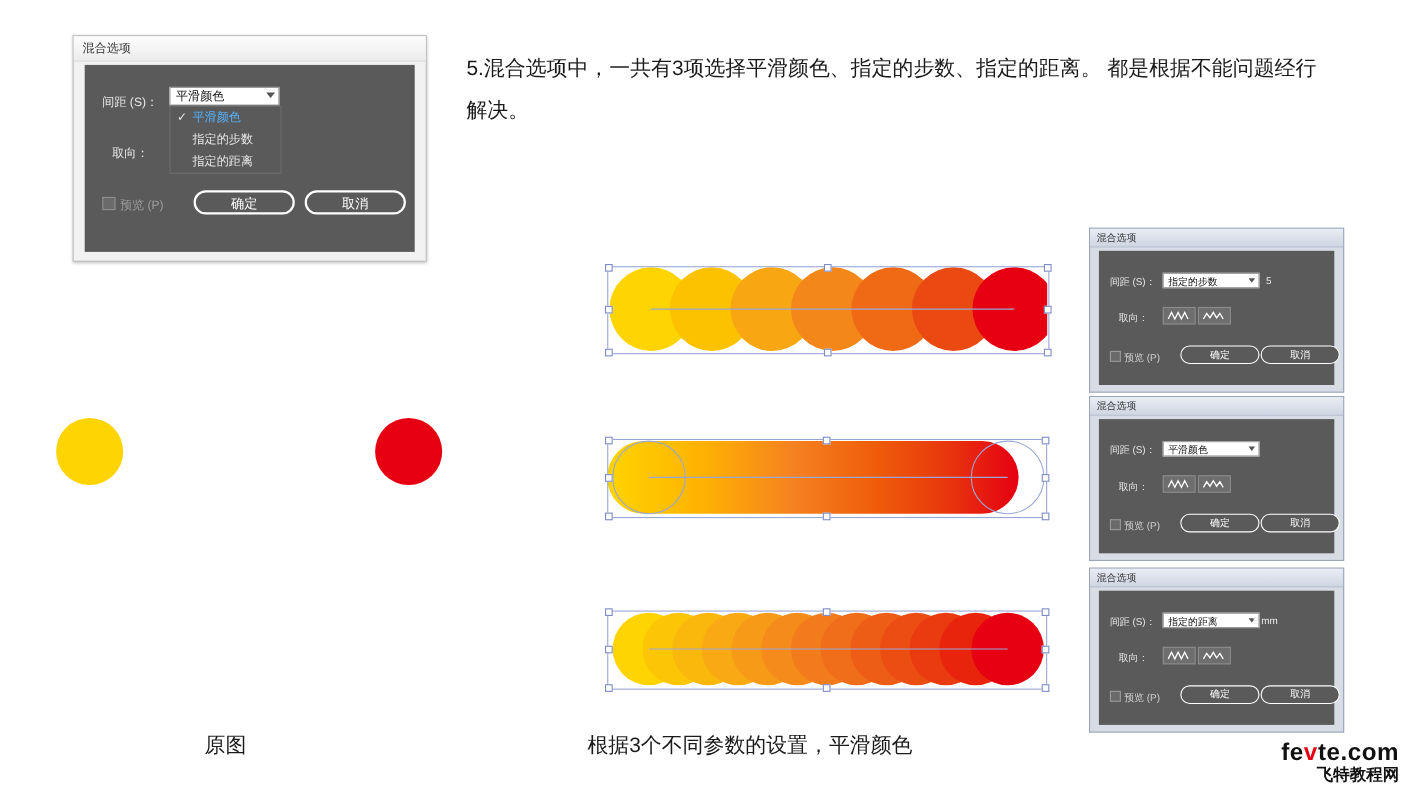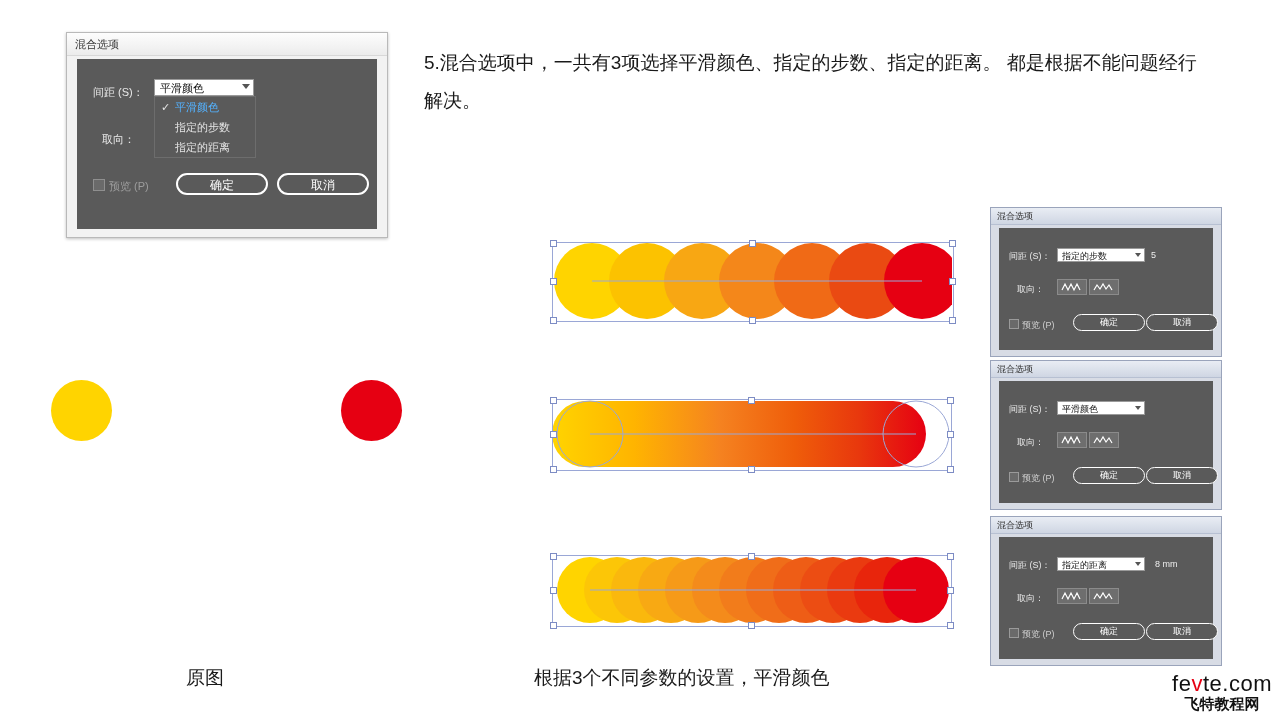--- a/index.html
+++ b/index.html
@@ -73,23 +73,23 @@
     display:flex;align-items:center;justify-content:center;}
   .orient-ico svg{display:block;}
 
   
   .cap{position:absolute;font-size:19px;color:#1a1a1a;}
   .cap-orig{left:186px;top:665px;}
   .cap-var{left:534px;top:665px;}
 
   
   .wm{position:absolute;right:8px;bottom:6px;text-align:right;}
-  .wm .l1{font-size:22px;font-weight:normal;color:#111;letter-spacing:.5px;}
+  .wm .l1{font-size:22px;font-weight:bold;color:#111;letter-spacing:.5px;}
   .wm .l1 .red{color:#e60012;}
-  .wm .l2{font-size:15px;font-weight:bold;color:#111;margin-top:-2px;text-align:center;}
+  .wm .l2{font-size:15px;font-weight:bold;color:#111;margin-top:-2px;}
 </style>
 </head>
 <body>
 
 <div class="dlg-main">
   <div class="titlebar">混合选项</div>
   <div class="body">
     <div class="row lbl-spacing">间距 (S)：</div>
     <div class="combo">
       <span>平滑颜色</span>
@@ -238,21 +238,21 @@
 </div>
 
 <div class="sdlg" style="left:990px;top:516px;height:148px;">
   <div class="stitle">混合选项</div>
   <div class="sbody">
     <div class="slbl" style="left:10px;top:22px;">间距 (S)：</div>
     <div class="scombo" style="left:58px;top:20px;width:88px;">
       <span>指定的距离</span>
       <span class="arrow"></span>
     </div>
-    <div class="sval" style="left:156px;top:22px;text-align:right;">8 mm</div>
+    <div class="sval" style="left:140px;top:22px;text-align:right;">8 mm</div>
     <div class="slbl" style="left:18px;top:55px;">取向：</div>
     <div class="orient-ico" style="left:58px;top:51px;">
       <svg width="22" height="10">
           <path d="M1 8 L4 2 L7 8 L10 2 L13 8 L16 2 L19 8" stroke="#fff" fill="none" stroke-width="1.2"></path>
         </svg>
     </div>
     <div class="orient-ico" style="left:90px;top:51px;">
       <svg width="22" height="10">
           <path d="M1 8 L4 3 L7 7 L10 2 L13 7 L16 3 L19 8" stroke="#fff" fill="none" stroke-width="1.2"></path>
         </svg>

